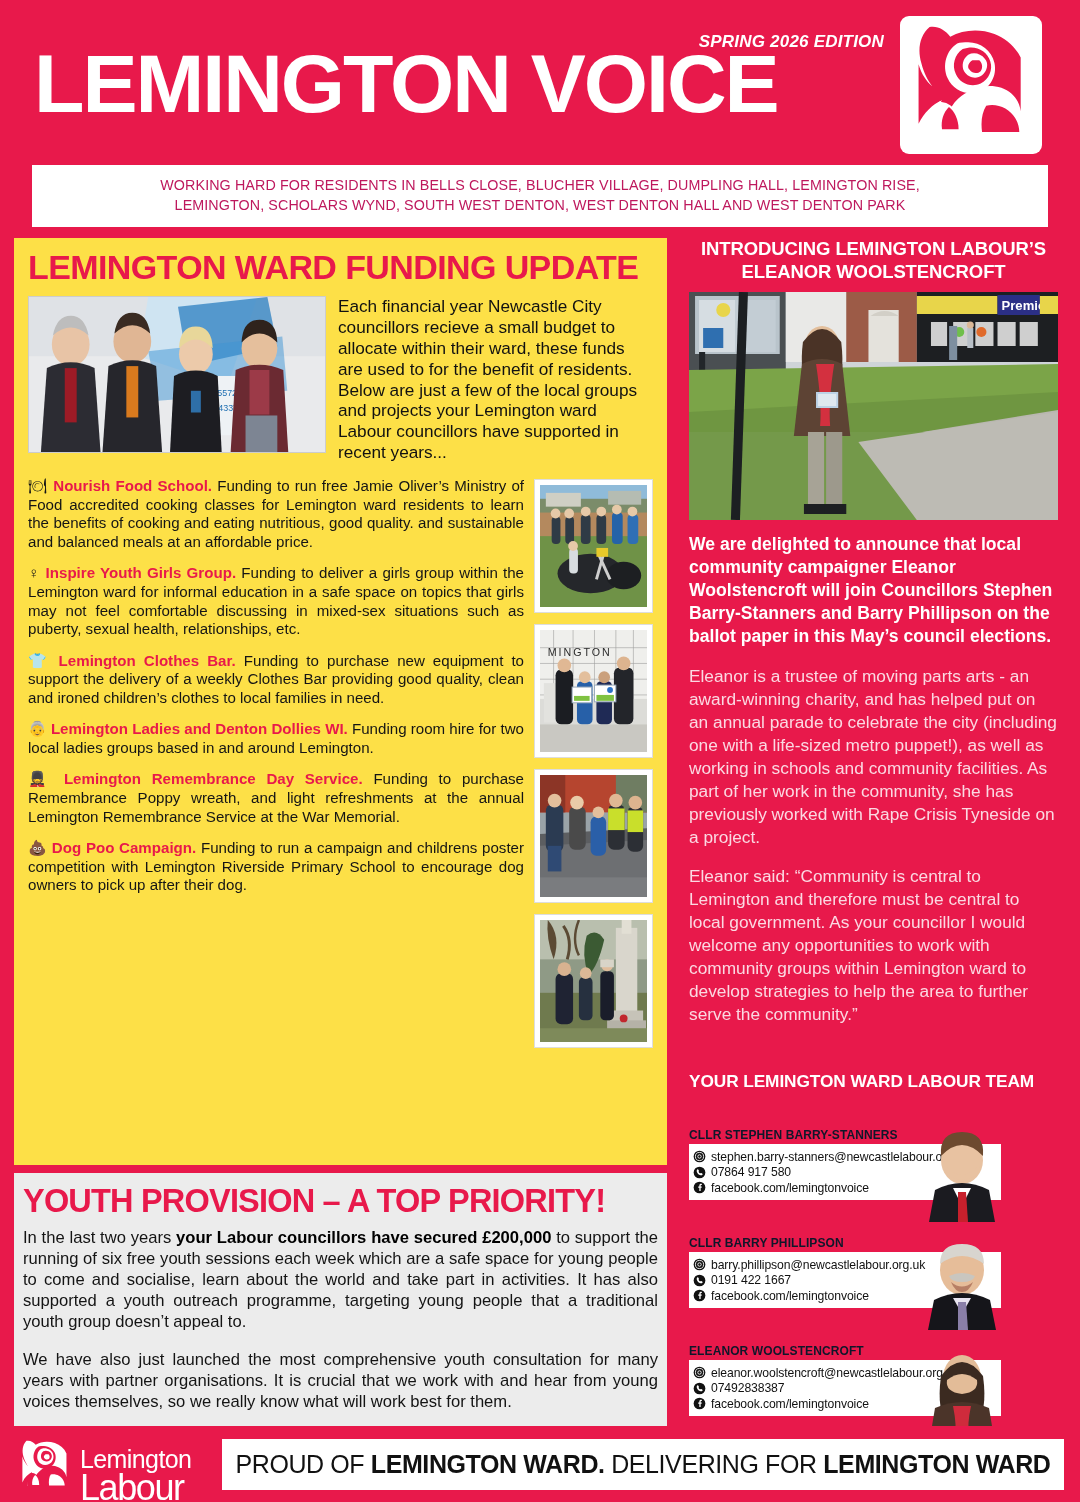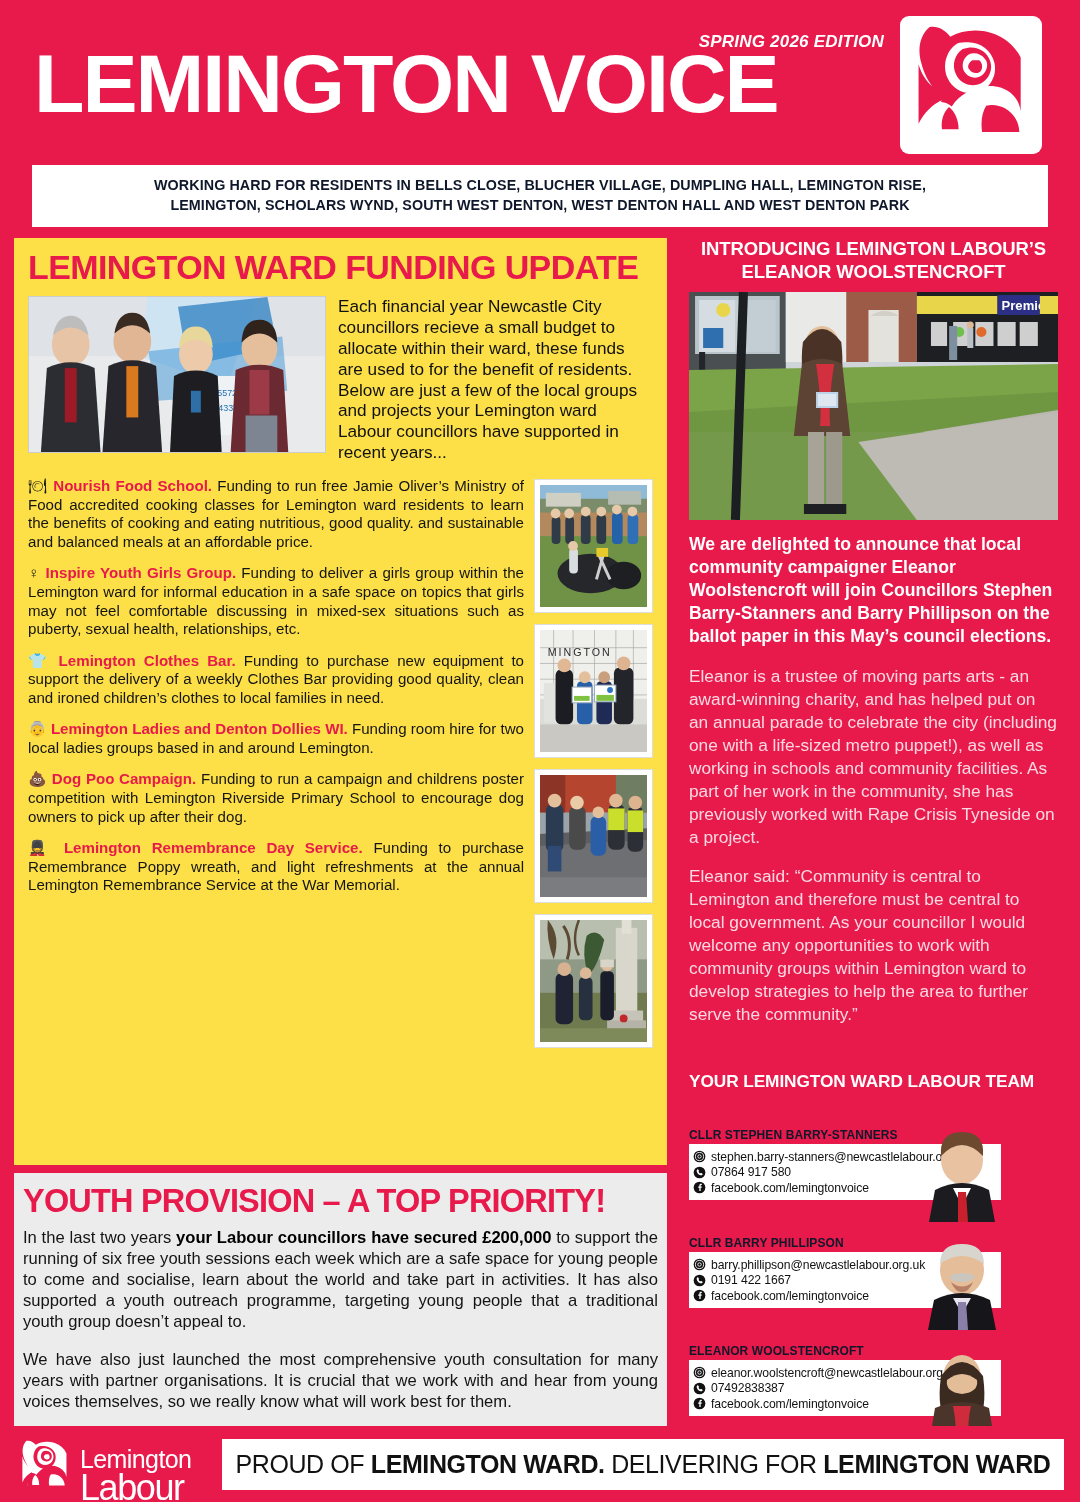--- a/index.html
+++ b/index.html
@@ -37,21 +37,21 @@
     overflow: hidden;
   }
   .rose-badge svg { display: block; width: 100%; height: 100%; }
 
   .strapline {
     position: absolute; left: 32px; right: 32px; top: 165px;
     background: #fff; padding: 10px 14px 11px;
     text-align: center;
   }
   .strapline div {
-    color: #0f172a; font-weight: bold; font-size: 14.3px;
+    color: #be185d; font-weight: normal; font-size: 14.3px;
     line-height: 1.42; letter-spacing: .1px;
   }
 
   
   .content {
     position: absolute; left: 14px; right: 14px;
     top: 238px; bottom: 76px;
     display: flex; gap: 8px;
   }
   .col-left { width: 653px; display: flex; flex-direction: column; gap: 8px; }
@@ -236,27 +236,27 @@
               <span class="emoji">👕</span>
               <b>Lemington Clothes Bar.</b><span> Funding to purchase new equipment to support the delivery of a weekly Clothes Bar providing good quality, clean and ironed children’s clothes to local families in need.</span>
             </div>
 
             <div class="fitem">
               <span class="emoji">👵</span>
               <b>Lemington Ladies and Denton Dollies WI.</b><span> Funding room hire for two local ladies groups based in and around Lemington.</span>
             </div>
 
             <div class="fitem">
+              <span class="emoji">💂</span>
+              <b>Lemington Remembrance Day Service.</b><span> Funding to purchase Remembrance Poppy wreath, and light refreshments at the annual Lemington Remembrance Service at the War Memorial.</span>
+            </div>
+
+            <div class="fitem">
               <span class="emoji">💩</span>
               <b>Dog Poo Campaign.</b><span> Funding to run a campaign and childrens poster competition with Lemington Riverside Primary School to encourage dog owners to pick up after their dog.</span>
-            </div>
-
-            <div class="fitem">
-              <span class="emoji">💂</span>
-              <b>Lemington Remembrance Day Service.</b><span> Funding to purchase Remembrance Poppy wreath, and light refreshments at the annual Lemington Remembrance Service at the War Memorial.</span>
             </div>
 
           </div>
 
           <div class="thumbs">
             <div class="thumb">
               <div class="ph">
                 <svg viewBox="0 0 110 124" preserveAspectRatio="none" style="width:100%;height:100%;display:block">
                   <rect width="110" height="124" fill="#8fbbd9"></rect>
                   <rect y="20" width="110" height="40" fill="#b4895e"></rect>

